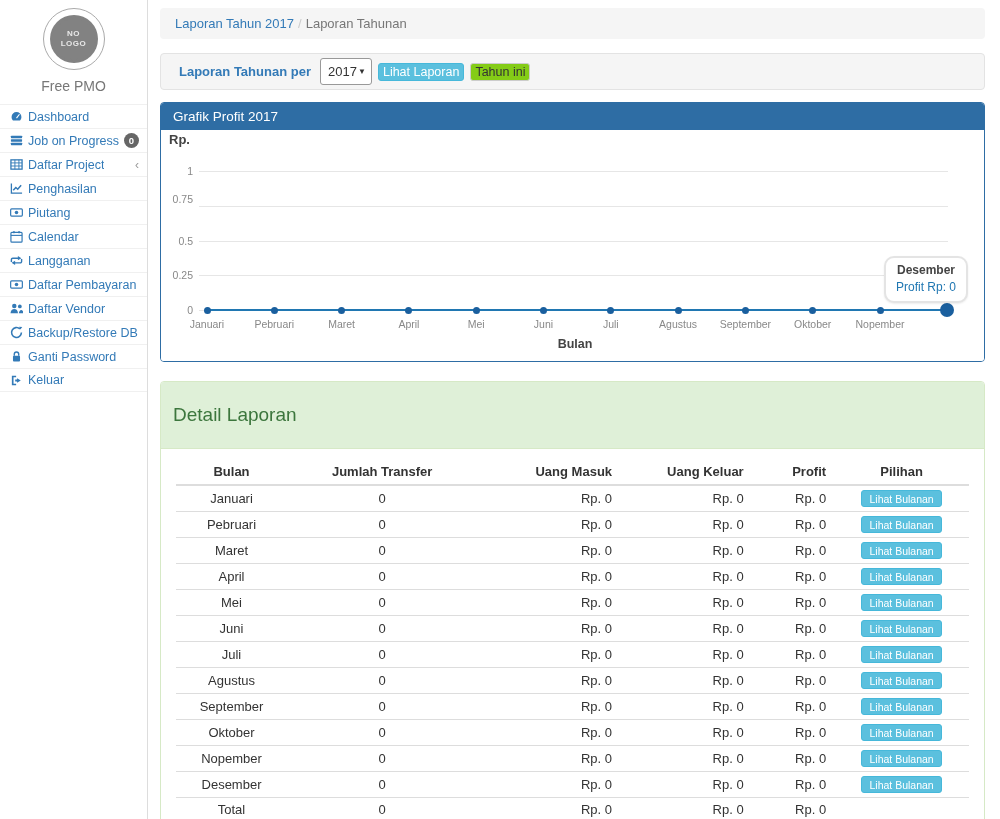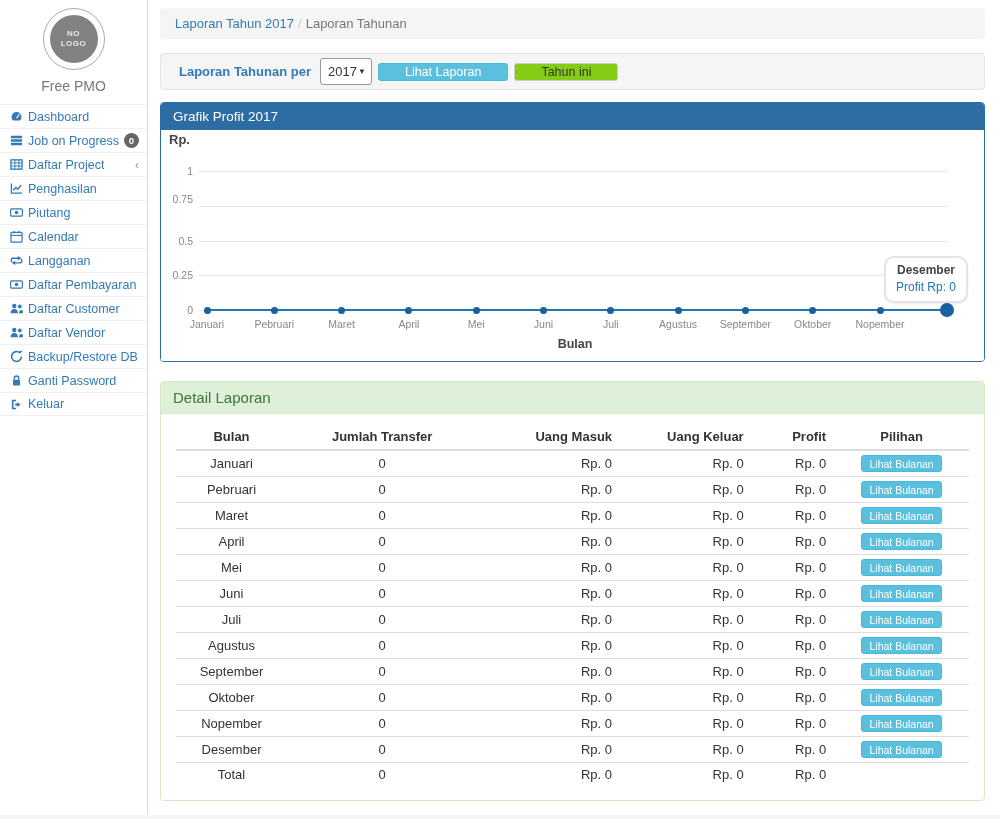--- a/index.html
+++ b/index.html
@@ -42,21 +42,21 @@
   .breadcrumb .sep{color:#ccc;padding:0 4px;}
   .breadcrumb .current{color:#777;}
 
   .filter-well{background:#f5f5f5;border:1px solid #e3e3e3;border-radius:4px;
                padding:4px 10px;margin-bottom:12px;display:flex;align-items:center;gap:6px;height:37px;}
   .filter-label{font-weight:bold;color:var(--link);font-size:13px;margin-right:3px;margin-left:8px;}
   .fake-select{width:52px;height:27px;background:#fff;border:1px solid #999;border-radius:3px;
                display:flex;align-items:center;justify-content:space-between;padding:0 5px 0 7px;cursor:pointer;}
   .fake-select .caret{font-size:8px;color:#333;}
   .btn{display:inline-flex;align-items:center;justify-content:center;border-radius:3px;
-       font-size:12.5px;padding:0 26px;height:18px;border:1px solid transparent;cursor:pointer;
+       font-size:12.5px;padding:0 4px;height:18px;border:1px solid transparent;cursor:pointer;
        font-family:inherit;}
   .btn-info{background:var(--info);border-color:var(--info-border);color:#fff;}
   .btn-default{background:#84cc16;border-color:#ccc;color:#333;}
   .btn-xs{height:17px;font-size:10.5px;padding:0 7px;border-radius:3px;}
 
   
   .panel{border:1px solid var(--panel-blue);border-radius:4px;}
   .panel-heading-blue{background:var(--panel-blue);color:#fff;font-size:13.5px;
                       padding:6px 12px;border-radius:3px 3px 0 0;}
   .chart-body{position:relative;height:231px;background:#fff;border-radius:0 0 3px 3px;}
@@ -70,22 +70,22 @@
   .xlabel{position:absolute;left:379px;top:207px;width:70px;text-align:center;
           font-weight:bold;color:#444;font-size:12.5px;}
   .tooltip{position:absolute;right:16px;top:126px;background:#fff;border:2px solid #e4e4e4;
            border-radius:10px;padding:4px 10px;text-align:center;font-size:12px;line-height:1.45;
            box-shadow:0 1px 2px rgba(0,0,0,.08);}
   .tooltip .t-month{font-weight:bold;color:#444;}
   .tooltip .t-value{color:var(--line);}
 
   
   .panel-success{border:1px solid var(--success-border);border-radius:4px;margin-top:19px;}
-  .panel-heading-success{background:var(--success-bg);color:var(--success-text);font-size:15px;
-                         padding:7px 12px;border-radius:3px 3px 0 0;border-bottom:1px solid var(--success-border);}
+  .panel-heading-success{background:var(--success-bg);color:var(--success-text);font-size:19px;
+                         padding:22px 12px;border-radius:3px 3px 0 0;border-bottom:1px solid var(--success-border);}
   .panel-body{background:#fff;padding:10px 15px 14px;border-radius:0 0 3px 3px;}
   table.report{width:100%;border-collapse:collapse;font-size:13px;}
   table.report th{padding:5px 8px;border-bottom:2px solid #ddd;font-weight:bold;}
   table.report td{padding:4px 8px;border-top:1px solid #ddd;}
   table.report tr.first td{border-top:none;}
   .ta-c{text-align:center;} .ta-r{text-align:right;}
   tr.total-row td{font-weight:normal;}
 
   
   .footer{height:37px;background:#f5f5f5;text-align:center;padding-top:11px;color:#737373;font-size:13px;}
@@ -174,31 +174,20 @@
           <span class="nav-label">Langganan</span>
         </a>
         <a class="nav-item">
           <span class="nav-icon">
             <svg width="13" height="13" viewBox="0 0 14 14">
               <rect x=".7" y="3.2" width="12.6" height="7.6" rx="1" fill="none" stroke="currentColor" stroke-width="1.3"></rect>
               <circle cx="7" cy="7" r="1.9" fill="currentColor"></circle>
             </svg>
           </span>
           <span class="nav-label">Daftar Pembayaran</span>
-        </a>
-        <a class="nav-item">
-          <span class="nav-icon">
-            <svg width="13" height="13" viewBox="0 0 14 14" fill="currentColor">
-              <circle cx="4.6" cy="4.2" r="2.4"></circle>
-              <path d="M.6 12.2c0-3 1.9-4.6 4-4.6s4 1.6 4 4.6z"></path>
-              <circle cx="10.6" cy="4.8" r="2"></circle>
-              <path d="M9.5 12.2c.3-2.4 1.4-3.8 2.9-3.6 1.1.1 2 1.6 2.1 3.6z"></path>
-            </svg>
-          </span>
-          <span class="nav-label">Daftar Customer</span>
         </a>
         <a class="nav-item">
           <span class="nav-icon">
             <svg width="13" height="13" viewBox="0 0 14 14" fill="currentColor">
               <circle cx="4.6" cy="4.2" r="2.4"></circle>
               <path d="M.6 12.2c0-3 1.9-4.6 4-4.6s4 1.6 4 4.6z"></path>
               <circle cx="10.6" cy="4.8" r="2"></circle>
               <path d="M9.5 12.2c.3-2.4 1.4-3.8 2.9-3.6 1.1.1 2 1.6 2.1 3.6z"></path>
             </svg>
           </span>

